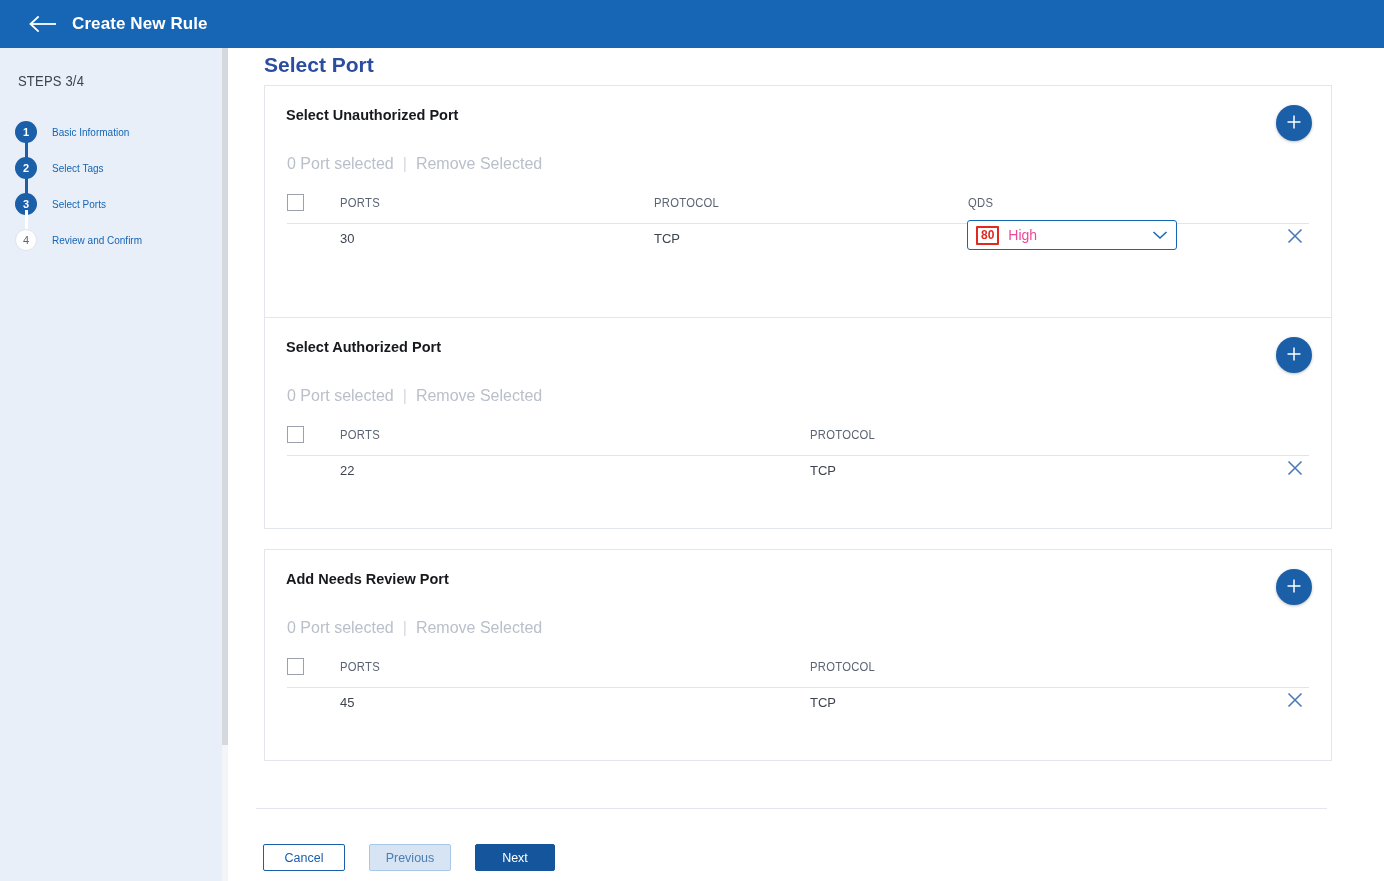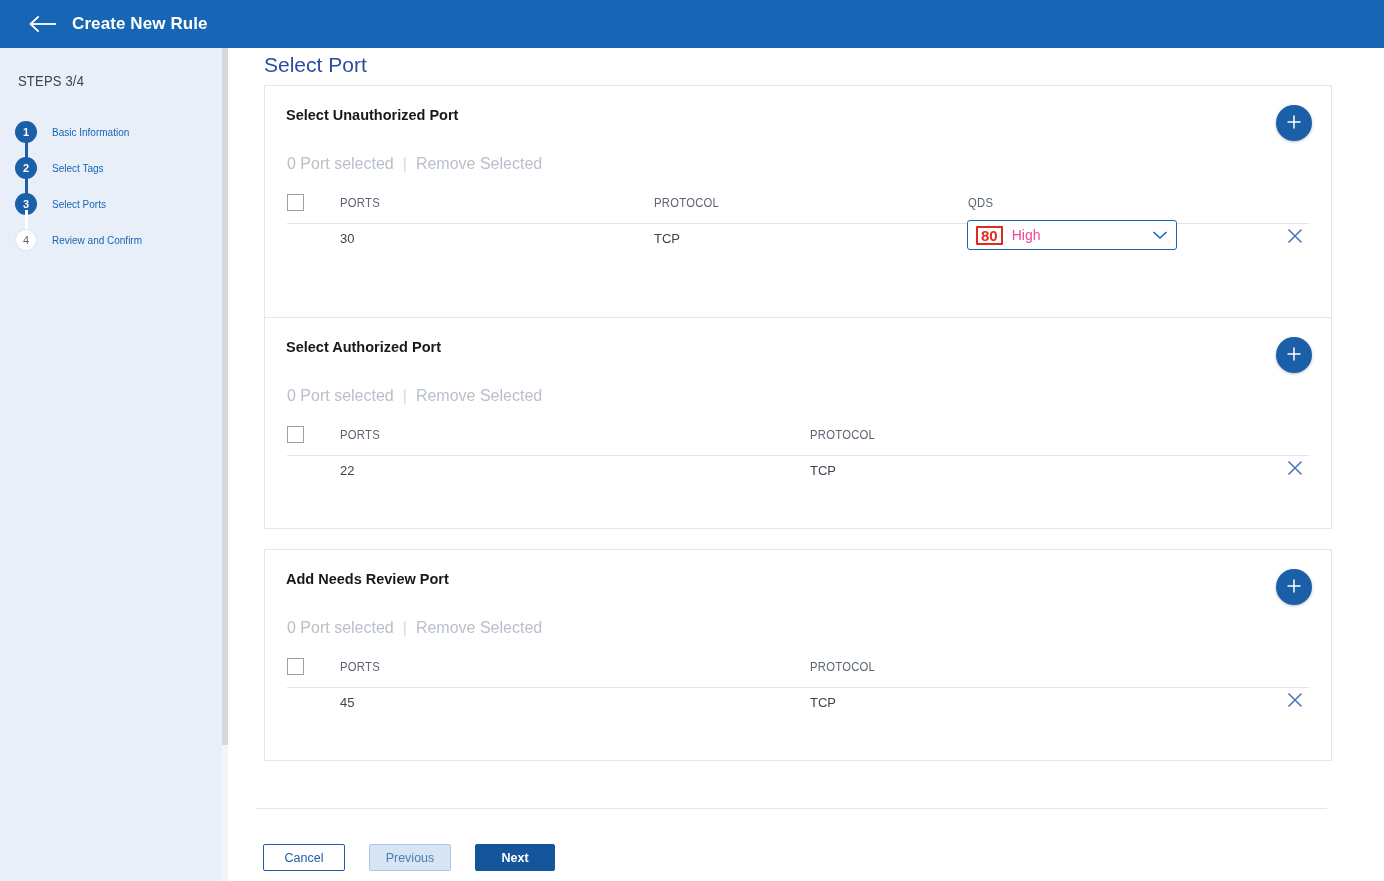--- a/index.html
+++ b/index.html
@@ -73,21 +73,21 @@
     background: #d5d8dd;
   }
 
   
   #main {
     position: absolute; left: 228px; top: 48px; width: 1156px; height: 833px;
     background: #ffffff; overflow: hidden;
   }
   #page-title {
     position: absolute; left: 36px; top: 5px;
-    font-size: 21px; color: #2b4da0; font-weight: normal;
+    font-size: 21px; color: #2b4da0; font-weight: bold;
   }
 
   .card {
     position: absolute; left: 36px; width: 1068px;
     background: #ffffff; border: 1px solid #e3e6eb;
   }
   .card-title {
     position: absolute; left: 21px; top: 21px;
     font-size: 14.5px; font-weight: bold; color: #17191c;
   }
@@ -139,21 +139,21 @@
   }
 
   
   .qds-select {
     position: absolute; left: 680px; top: -4px;
     width: 210px; height: 30px;
     border: 1px solid #1765b5; border-radius: 3px; background: #ffffff;
     display: flex; align-items: center; padding: 0 8px; cursor: pointer;
   }
   .qds-badge {
-    border: 2px solid #e02a21; color: #e02a21; font-size: 15px; font-weight: bold;
+    border: 2px solid #e02a21; color: #e02a21; font-size: 12px; font-weight: bold;
     padding: 0 3px; line-height: 15px; height: 19px; display: flex; align-items: center;
     border-radius: 1px;
   }
   .qds-text { margin-left: 9px; font-size: 14px; color: #ec4899; flex: 1; }
   .qds-chevron { display: flex; align-items: center; }
 
   
   #footer-divider {
     position: absolute; left: 28px; top: 760px; width: 1071px; height: 1px;
     background: #e3e6eb;
@@ -161,21 +161,21 @@
   #footer-buttons {
     position: absolute; left: 35px; top: 796px; display: flex; gap: 24px;
   }
   .btn {
     height: 27px; font-size: 12.5px; border-radius: 2px; cursor: pointer;
     display: flex; align-items: center; justify-content: center; padding: 0 14px;
     font-family: "Liberation Sans", sans-serif;
   }
   .btn-cancel   { background: #ffffff; border: 1px solid #1a5fa8; color: #1a5fa8; min-width: 82px; }
   .btn-previous { background: #d6e4f3; border: 1px solid #a9c7e6; color: #4a7fb5; min-width: 82px; }
-  .btn-next     { background: #14559c; border: 1px solid #14559c; color: #ffffff; min-width: 80px; font-weight: bold; }
+  .btn-next     { background: #14559c; border: 1px solid #14559c; color: #ffffff; min-width: 80px; font-weight: normal; }
 </style>
 </head>
 <body>
 
 <div id="app-header">
   <span id="back-arrow">
     <svg width="28" height="18" viewBox="0 0 28 18" aria-hidden="true">
       <path d="M1 9 L27 9" stroke="#ffffff" stroke-width="1.8" fill="none"></path>
       <path d="M9 2 L1.5 9 L9 16" stroke="#ffffff" stroke-width="1.8" fill="none" stroke-linecap="square"></path>
     </svg>

